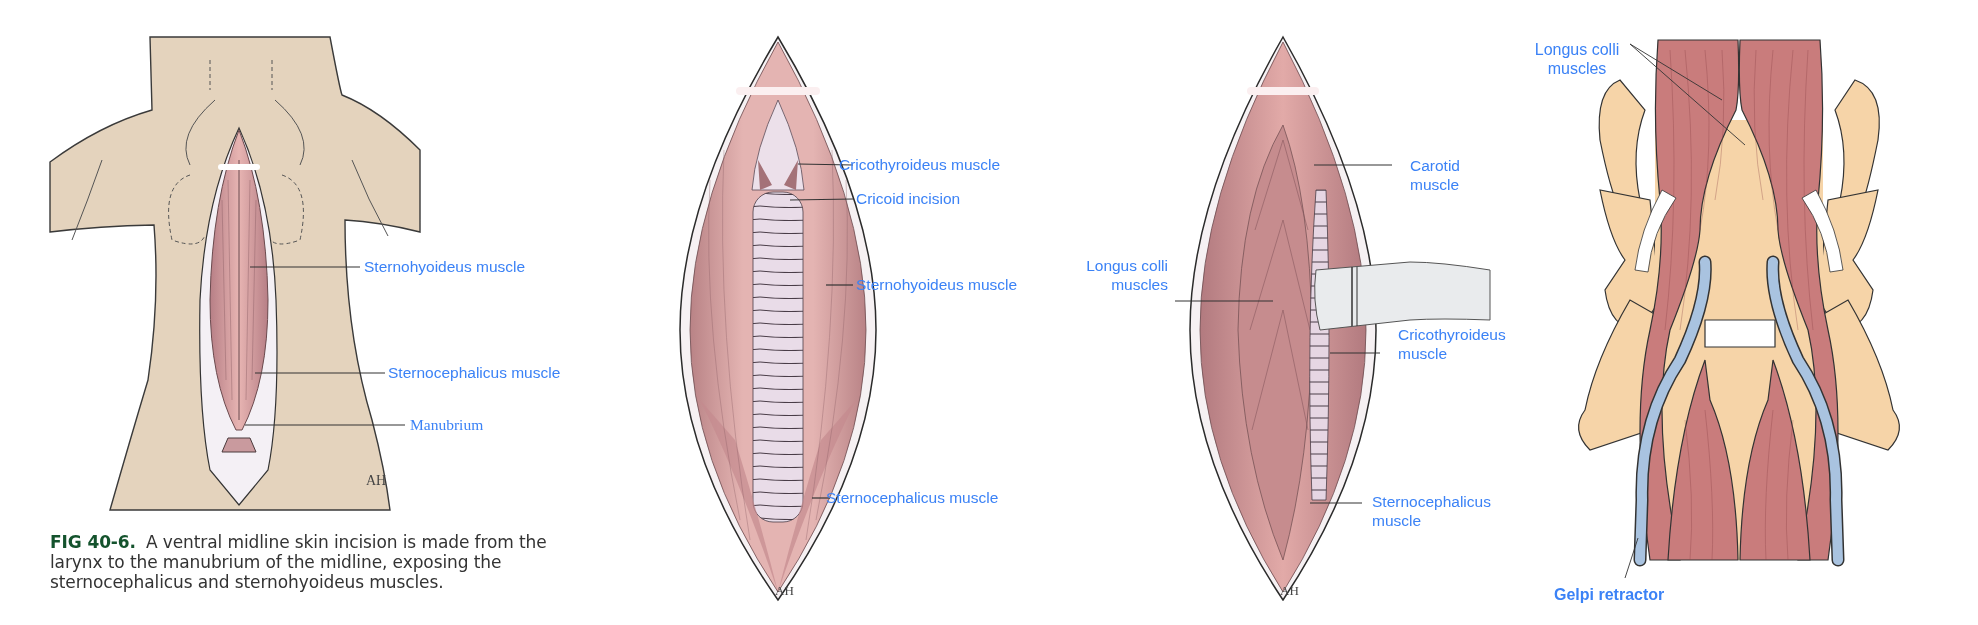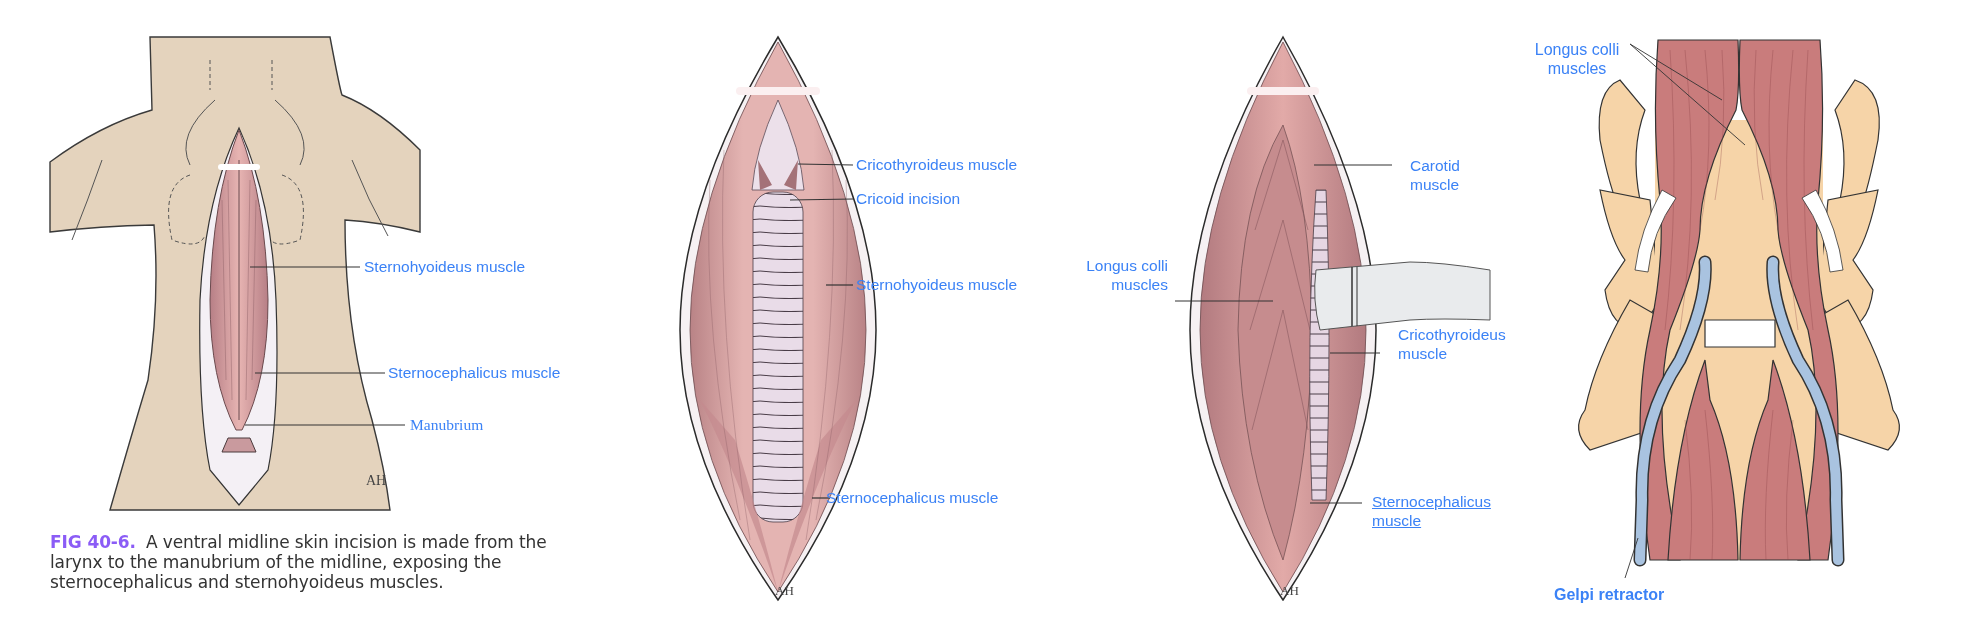--- a/index.html
+++ b/index.html
@@ -4,21 +4,21 @@
 <style>
   html, body { margin: 0; padding: 0; background: #ffffff; }
   body { width: 1978px; height: 625px; position: relative; overflow: hidden;
          font-family: "Liberation Sans", "DejaVu Sans", sans-serif; color: #222; }
   .panel { position: absolute; top: 0; height: 625px; }
   .panel svg { position: absolute; left: 0; top: 0; }
   .lbl { position: absolute; font-size: 15.5px; line-height: 19px; color: #3b82f6; white-space: nowrap; }
   .lbl.r { text-align: right; }
   .caption { position: absolute; left: 50px; top: 532px; width: 520px; font-family: "DejaVu Sans", sans-serif;
              font-size: 17px; line-height: 20px; color: #333; letter-spacing: -0.1px; }
-  .caption .fig { color: #8b5cf6; font-weight: bold; margin-right: 10px; }
+  .caption .fig { color: #14532d; font-weight: bold; margin-right: 10px; }
 </style>
 </head>
 <body>
 
 <div class="panel" style="left:0;width:620px;">
   <svg width="620" height="520" viewBox="0 0 620 520">
     <defs>
       <linearGradient id="m1" x1="0" x2="1">
         <stop offset="0" stop-color="#b77f86"></stop>
           <stop offset="0.5" stop-color="#e7b4b2"></stop>
@@ -100,21 +100,21 @@
       <path d="M206 180 Q214 330 176 520" fill="none"></path>
         <path d="M192 150 Q200 330 166 540" fill="none"></path>
     </g>
 
     <line x1="158" y1="164" x2="213" y2="165" stroke="#333" stroke-width="1.2"></line>
     <line x1="150" y1="200" x2="213" y2="199" stroke="#333" stroke-width="1.2"></line>
     <line x1="186" y1="285" x2="213" y2="285" stroke="#333" stroke-width="1.2"></line>
     <line x1="172" y1="498" x2="190" y2="498" stroke="#333" stroke-width="1.2"></line>
     <text x="135" y="595" font-size="13" fill="#444" font-family="Liberation Serif, serif">AH</text>
   </svg>
-  <div class="lbl" style="left:216px;top:155px;">Cricothyroideus muscle</div>
+  <div class="lbl" style="left:199px;top:155px;">Cricothyroideus muscle</div>
   <div class="lbl" style="left:216px;top:189px;">Cricoid incision</div>
   <div class="lbl" style="left:216px;top:275px;">Sternohyoideus muscle</div>
   <div class="lbl" style="left:186px;top:488px;">Sternocephalicus muscle</div>
 </div>
 
 <div class="panel" style="left:1080px;width:430px;">
   <svg width="430" height="625" viewBox="0 0 430 625">
     <defs>
       <linearGradient id="m3" x1="0" x2="1">
         <stop offset="0" stop-color="#b27a7f"></stop>
@@ -157,21 +157,21 @@
     <div>muscle</div>
   </div>
   <div class="lbl r" style="left:-12px;top:256px;width:100px;">
     <div>Longus colli</div>
     <div>muscles</div>
   </div>
   <div class="lbl" style="left:318px;top:325px;">
     <div>Cricothyroideus</div>
     <div>muscle</div>
   </div>
-  <div class="lbl" style="left:292px;top:492px;text-decoration:underline;">
+  <div class="lbl" style="left:292px;top:492px;">
     <div>Sternocephalicus</div>
     <div>muscle</div>
   </div>
 </div>
 
 <div class="panel" style="left:1500px;width:478px;">
   <svg width="478" height="625" viewBox="0 0 478 625">
 
     <path d="M120 80 Q95 90 100 140 Q110 190 120 210 L140 200 Q130 150 145 110 Z" fill="#f6d4a8" stroke="#333" stroke-width="1.2"></path>
     <path d="M355 80 Q385 90 378 140 Q368 190 360 210 L340 200 Q350 150 335 110 Z" fill="#f6d4a8" stroke="#333" stroke-width="1.2"></path>

